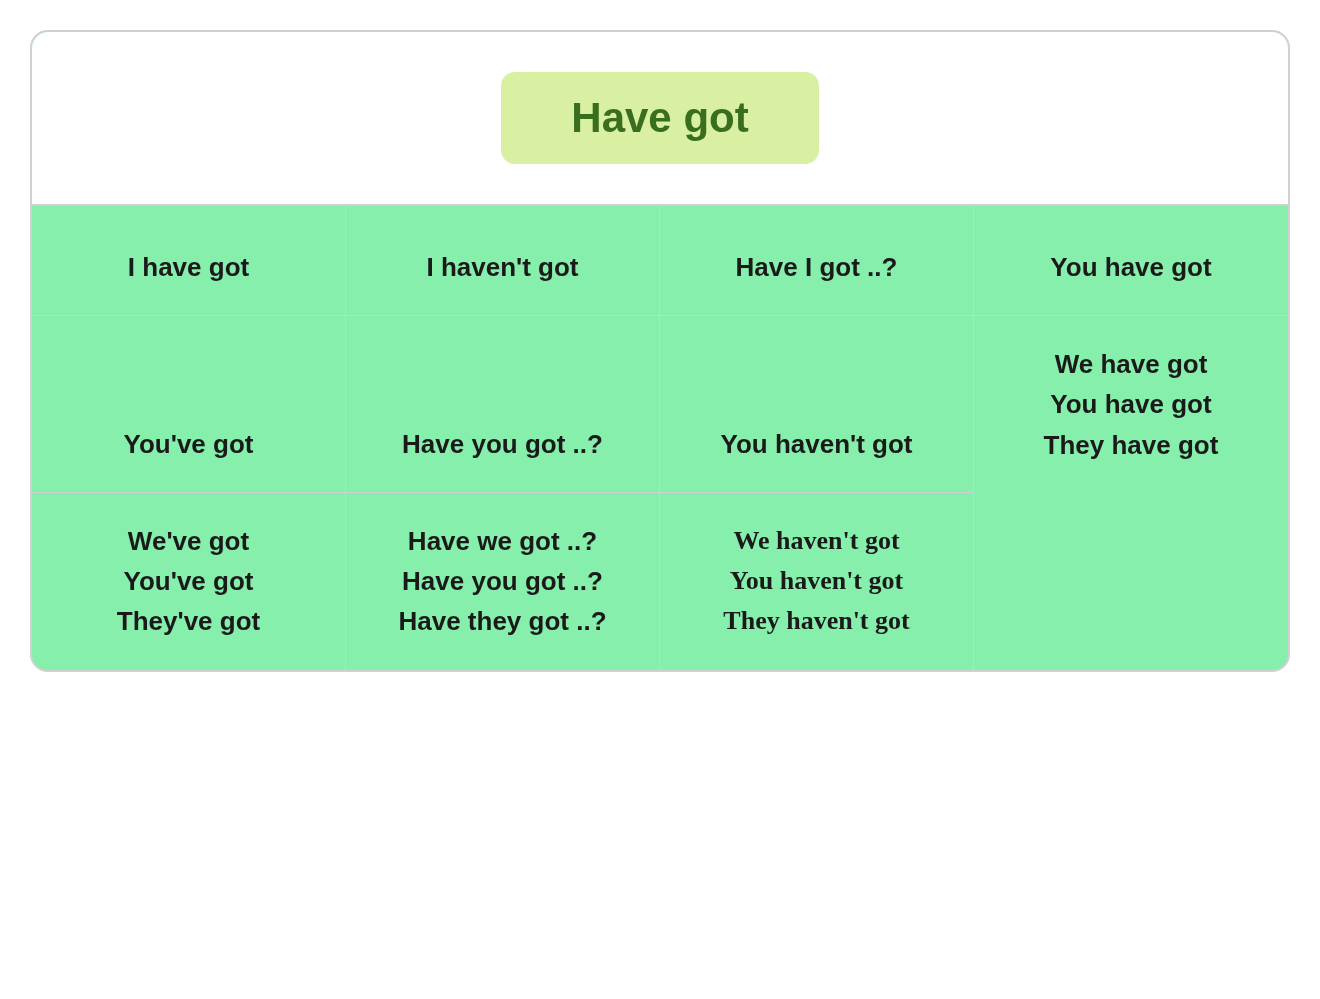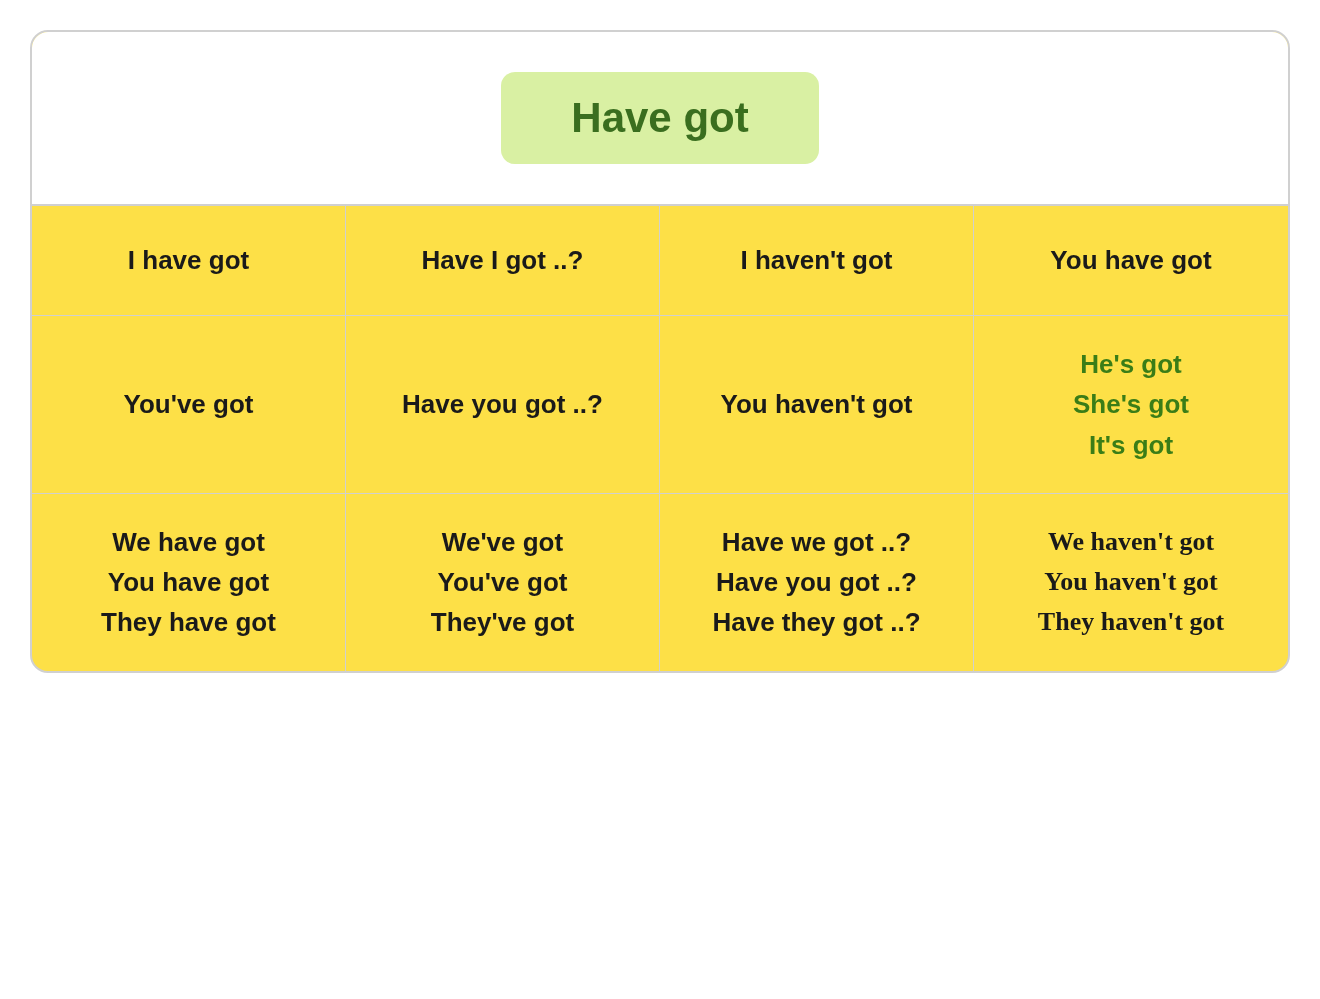--- a/index.html
+++ b/index.html
@@ -17,21 +17,21 @@
       align-items: flex-start;
       justify-content: center;
       padding: 30px;
     }
 
     .outer-card {
       width: 1300px;
       border: 2px solid #d0d0d0;
       border-radius: 18px;
       overflow: hidden;
-      background: #fde047;
+      background: #86efac;
     }
 
     .header-section {
       display: flex;
       justify-content: center;
       align-items: center;
       padding: 40px 20px;
       border-bottom: 2px solid #d0d0d0;
       background: #fff;
     }
@@ -53,21 +53,21 @@
       grid-template-columns: repeat(4, 1fr);
       border-top: none;
     }
 
     .cell {
       padding: 28px 18px;
       border-right: 1.5px solid #d0d0d0;
       border-bottom: 1.5px solid #d0d0d0;
       display: flex;
       flex-direction: column;
-      justify-content: center;
+      justify-content: flex-end;
       align-items: center;
       text-align: center;
       min-height: 110px;
     }
 
     .cell:nth-child(4n) {
       border-right: none;
     }
 
     .cell-text {
@@ -88,39 +88,36 @@
   <div class="header-section">
     <div class="title-badge">
       <span>Have got</span>
     </div>
   </div>
   <div class="grid" id="grid-container">
   <div class="cell">
         <div class="cell-text">I have got</div>
       </div>
       <div class="cell">
-        <div class="cell-text">Have I got ..?</div>
+        <div class="cell-text">I haven't got</div>
       </div>
       <div class="cell">
-        <div class="cell-text">I haven't got</div>
+        <div class="cell-text">Have I got ..?</div>
       </div>
       <div class="cell">
         <div class="cell-text">You have got</div>
       </div>
       <div class="cell">
         <div class="cell-text">You've got</div>
       </div>
       <div class="cell">
         <div class="cell-text">Have you got ..?</div>
       </div>
       <div class="cell">
         <div class="cell-text">You haven't got</div>
-      </div>
-      <div class="cell">
-        <div class="cell-text green">He's got<br>She's got<br>It's got</div>
       </div>
       <div class="cell" style="border-bottom: none;">
         <div class="cell-text">We have got<br>You have got<br>They have got</div>
       </div>
       <div class="cell" style="border-bottom: none;">
         <div class="cell-text">We've got<br>You've got<br>They've got</div>
       </div>
       <div class="cell" style="border-bottom: none;">
         <div class="cell-text">Have we got ..?<br>Have you got ..?<br>Have they got ..?</div>
       </div>

